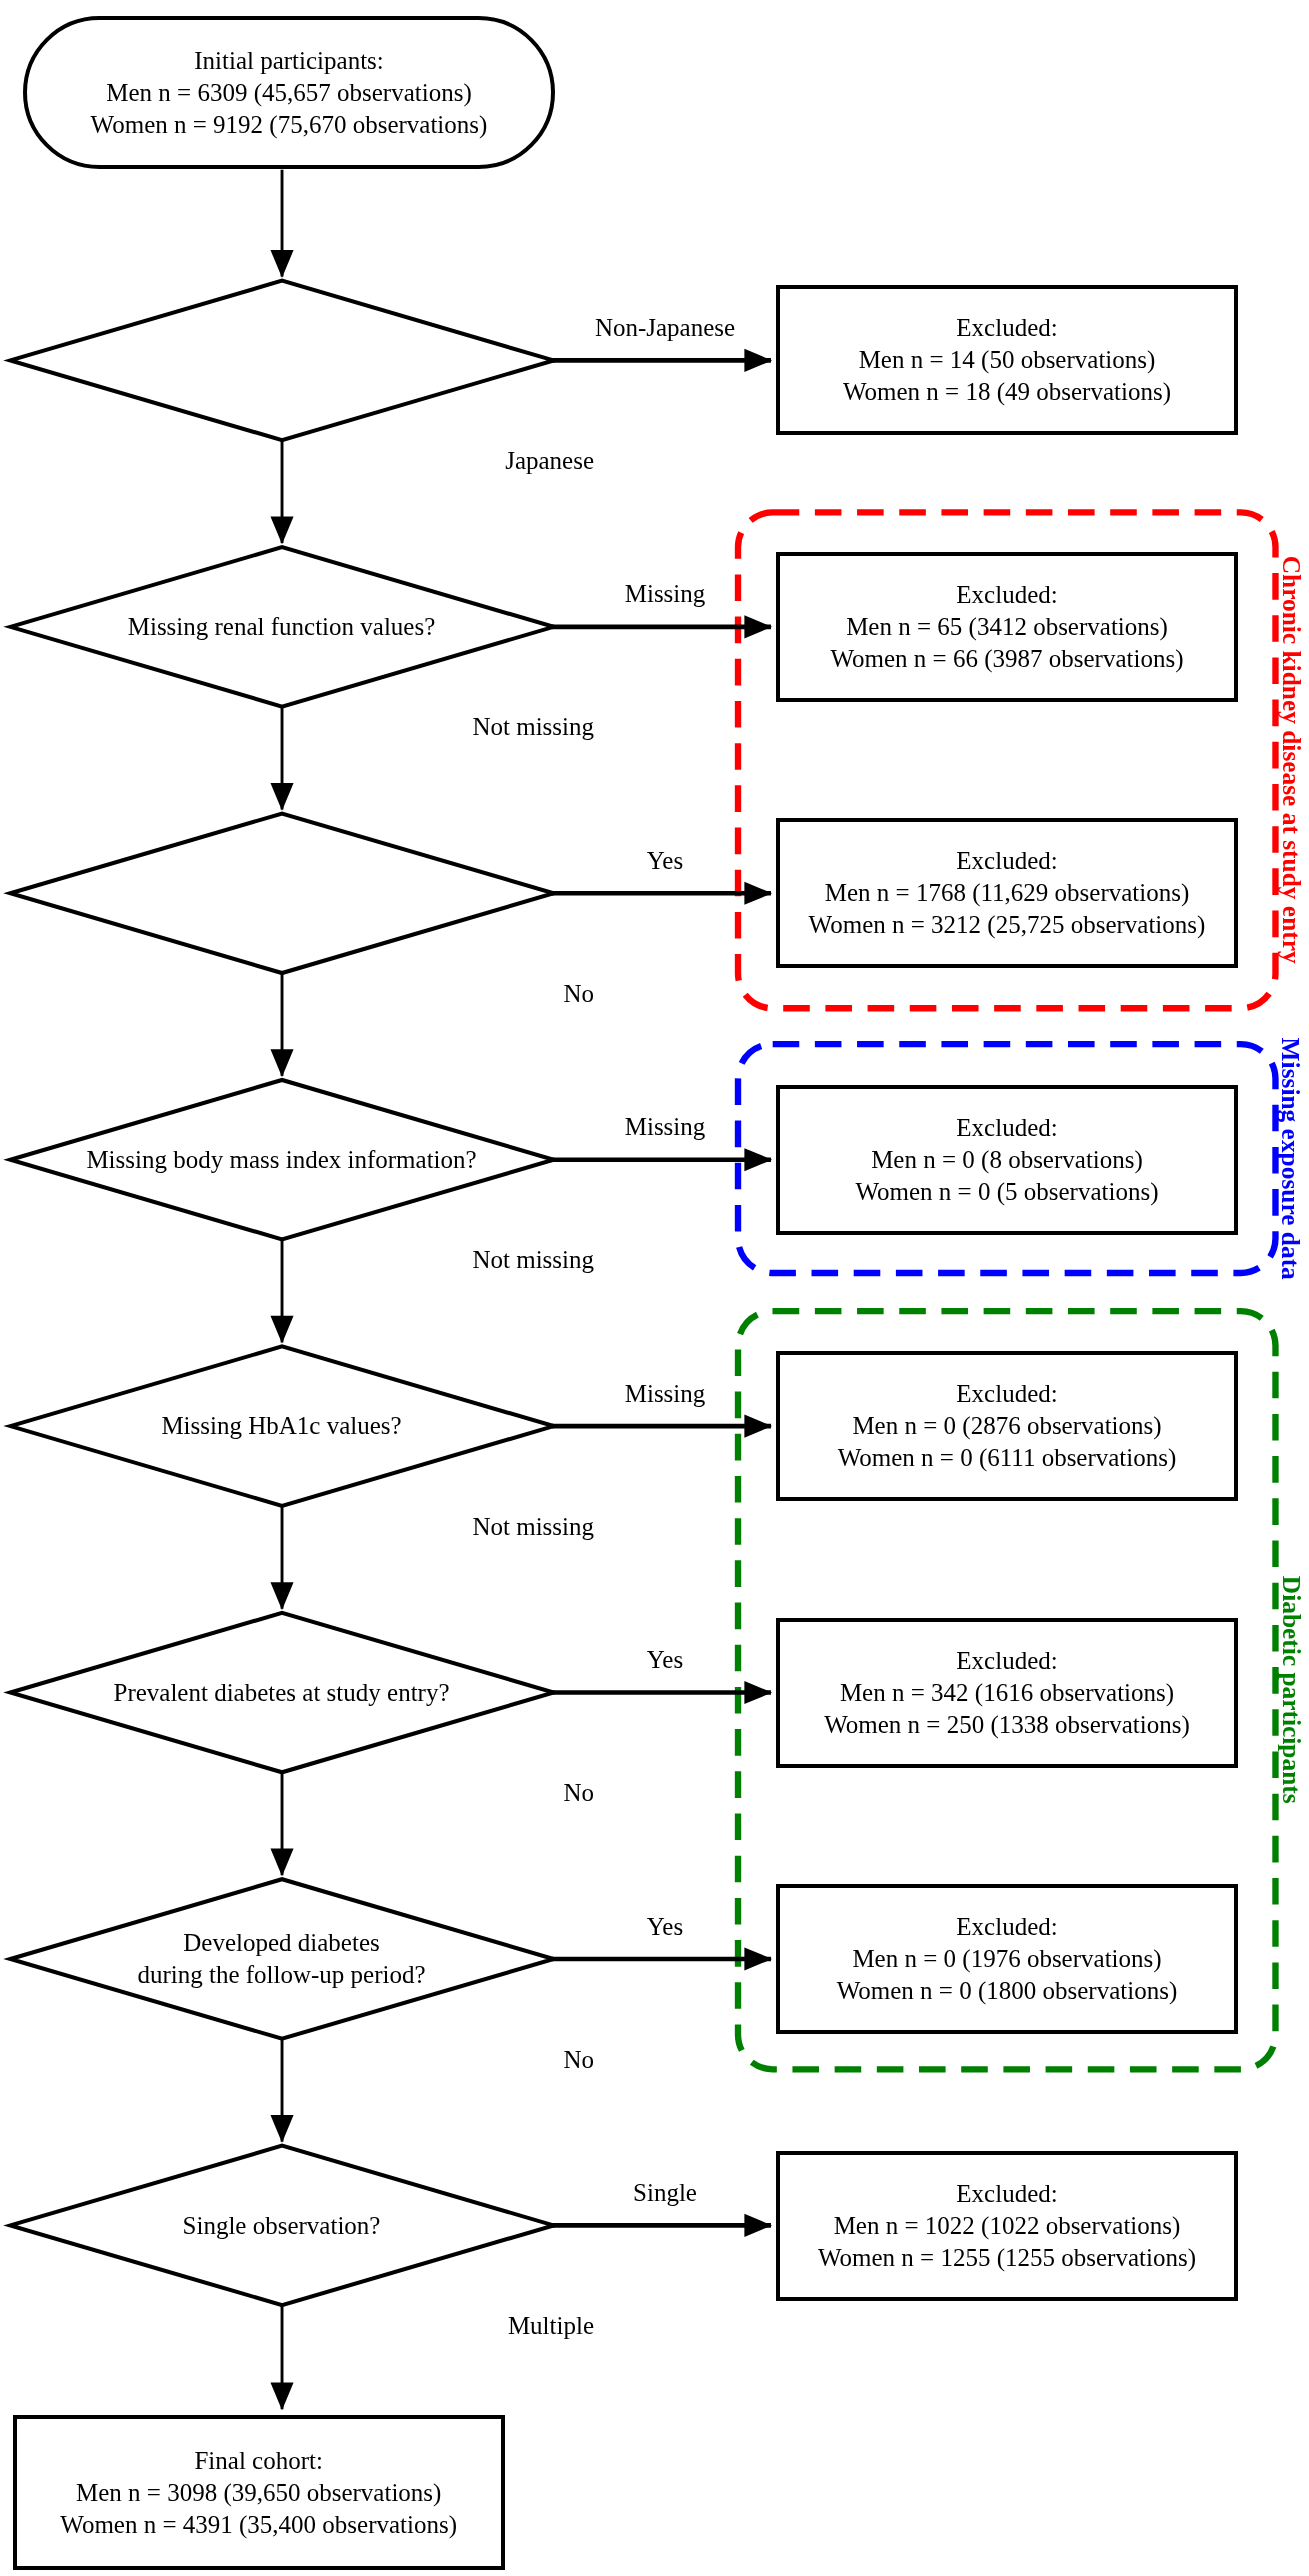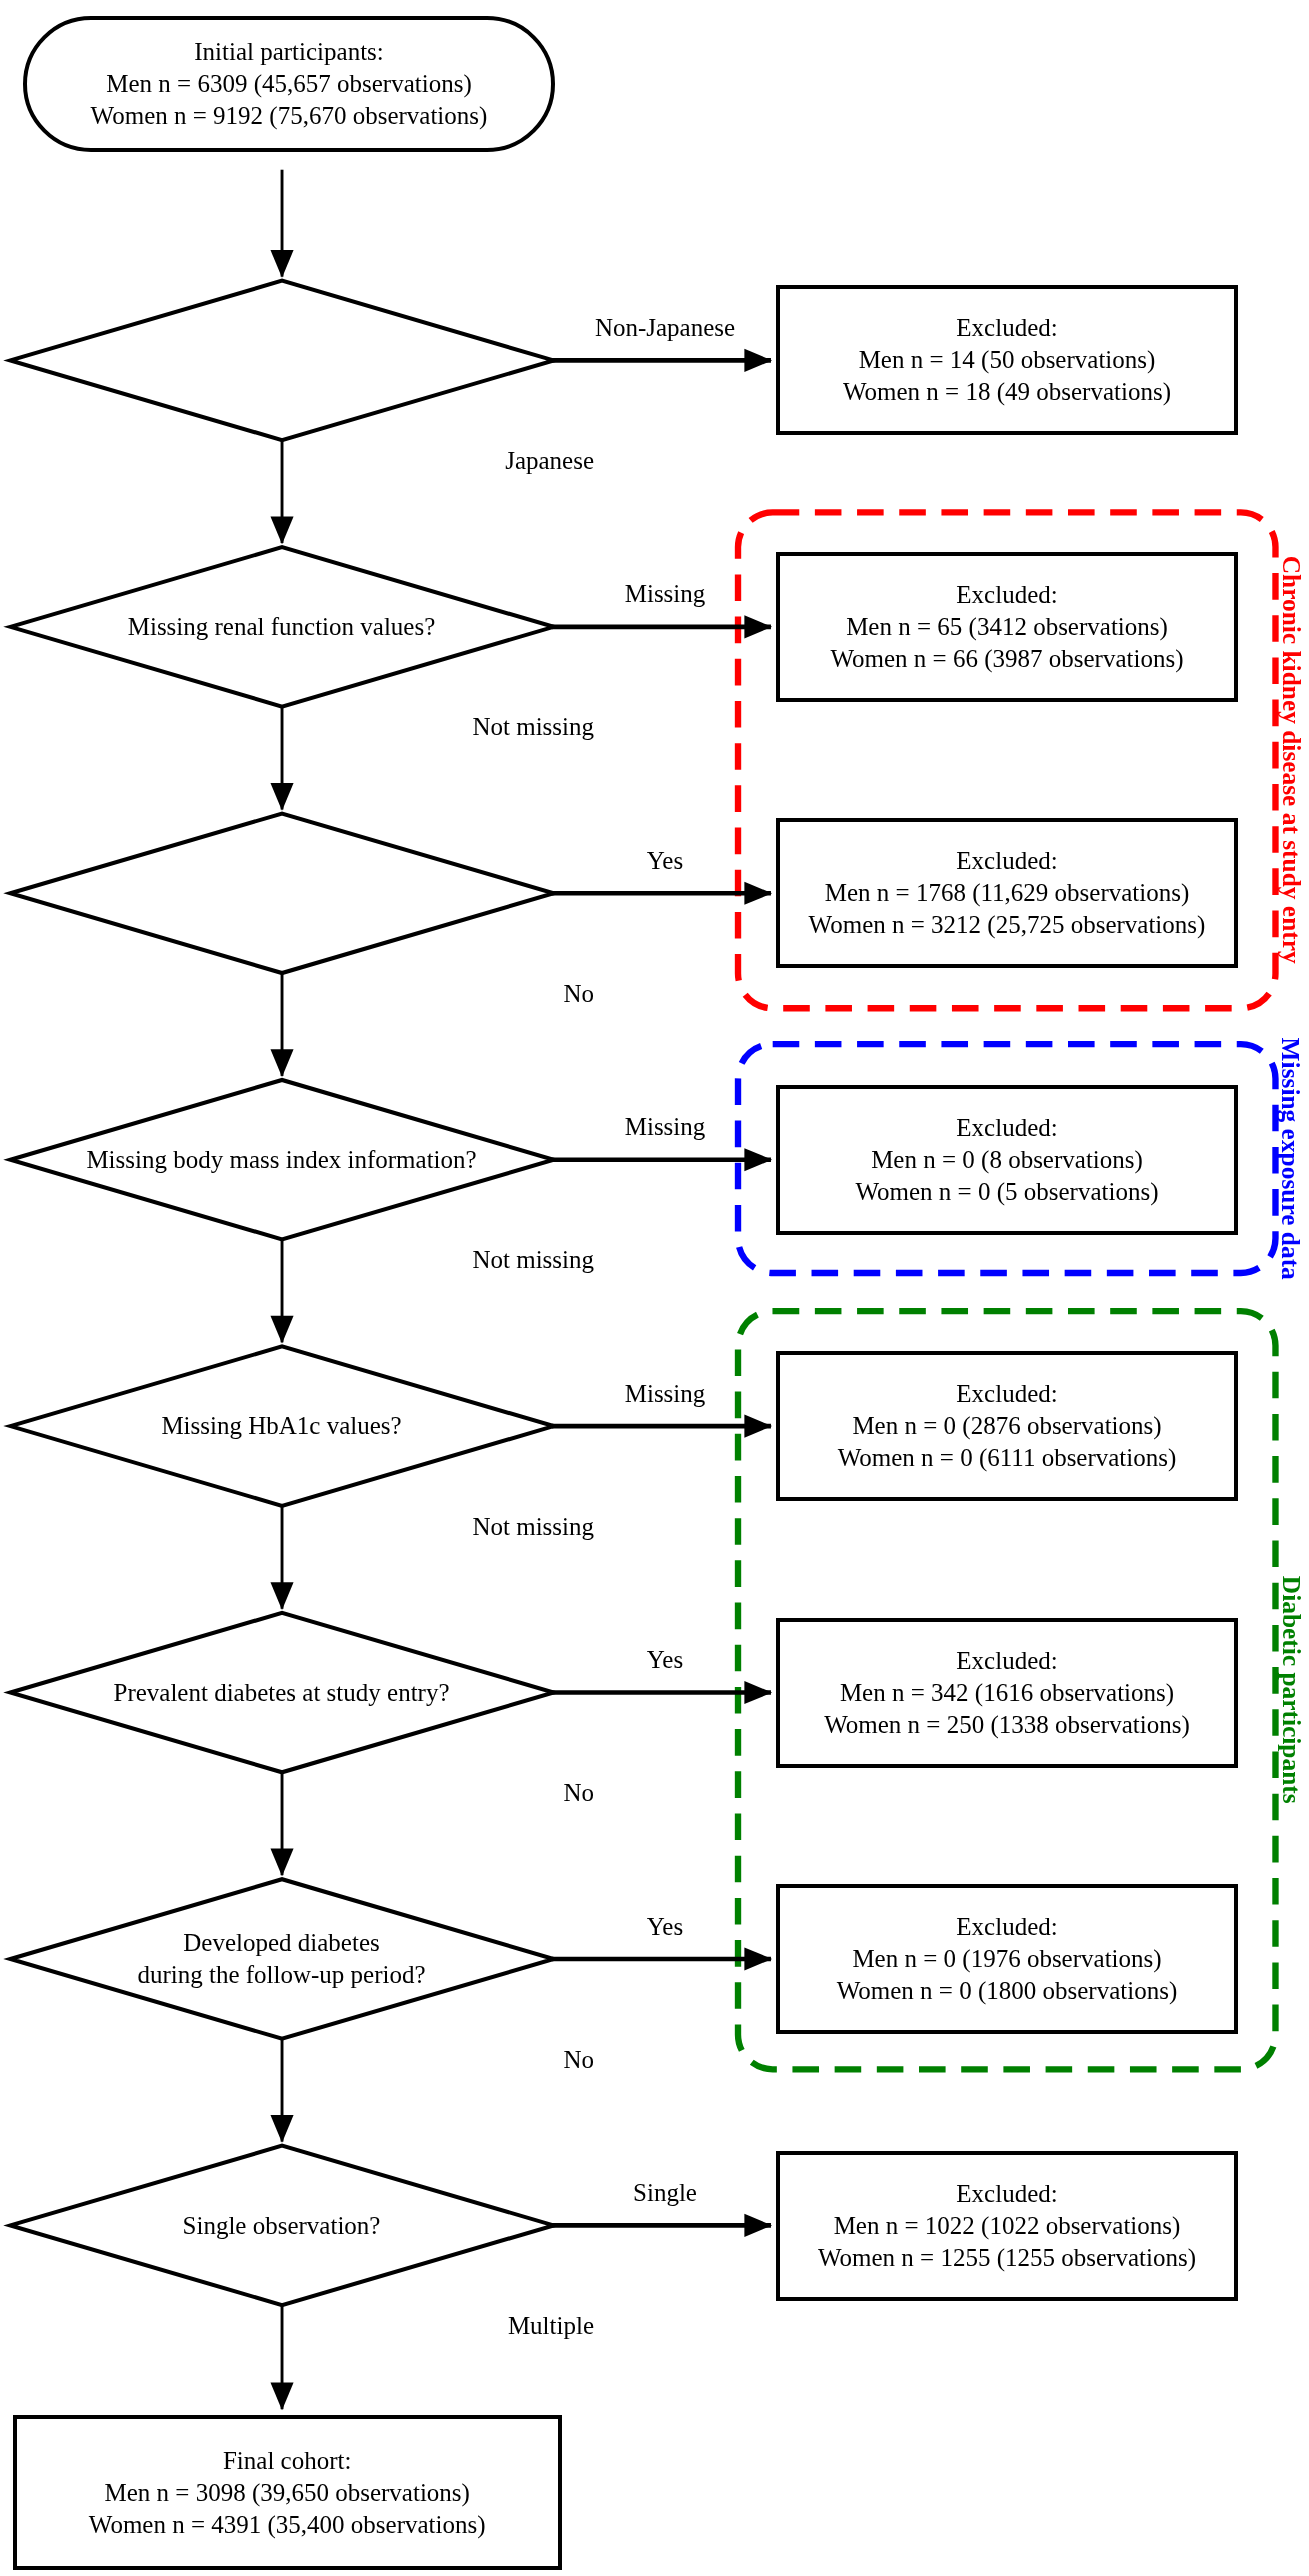--- a/index.html
+++ b/index.html
@@ -73,21 +73,21 @@
     <polygon points="18,623 488,485 958,623 488,761" fill="#fff" stroke="#000" stroke-width="7"></polygon>
     <polygon points="18,1084 488,946 958,1084 488,1222" fill="#fff" stroke="#000" stroke-width="7"></polygon>
     <polygon points="18,1545 488,1407 958,1545 488,1683" fill="#fff" stroke="#000" stroke-width="7"></polygon>
     <polygon points="18,2006 488,1868 958,2006 488,2144" fill="#fff" stroke="#000" stroke-width="7"></polygon>
     <polygon points="18,2467 488,2329 958,2467 488,2605" fill="#fff" stroke="#000" stroke-width="7"></polygon>
     <polygon points="18,2928 488,2790 958,2928 488,3066" fill="#fff" stroke="#000" stroke-width="7"></polygon>
     <polygon points="18,3389 488,3251 958,3389 488,3527" fill="#fff" stroke="#000" stroke-width="7"></polygon>
     <polygon points="18,3850 488,3712 958,3850 488,3988" fill="#fff" stroke="#000" stroke-width="7"></polygon>
   </svg>
 
-  <div class="node box stadium" style="left:23px;top:16px;width:532px;height:136px;text-align:right;">
+  <div class="node box stadium" style="left:23px;top:16px;width:532px;height:153px;text-align:right;">
     <div>Initial participants:</div>
     <div>Men n = 6309 (45,657 observations)</div>
     <div>Women n = 9192 (75,670 observations)</div>
   </div>
 
   <div class="qtext" style="top:547px">
     <div>Missing renal function values?</div>
   </div>
   <div class="qtext" style="top:1080px">
     <div>Missing body mass index information?</div>
@@ -168,20 +168,20 @@
   <div class="vlabel red" style="top:512px;height:496px;">
     <span>Chronic kidney disease at study entry</span>
   </div>
   <div class="vlabel blue" style="top:1044px;height:229px;">
     <span>Missing exposure data</span>
   </div>
   <div class="vlabel green" style="top:1311px;height:758px;">
     <span>Diabetic participants</span>
   </div>
 
-  <div class="node box finalbox" style="left:12.7px;top:2415px;width:549px;height:155px;">
+  <div class="node box finalbox" style="left:12.7px;top:2415px;width:492px;height:155px;">
     <div>Final cohort:</div>
     <div>Men n = 3098 (39,650 observations)</div>
     <div>Women n = 4391 (35,400 observations)</div>
   </div>
 
 </div>
 
 
 </body></html>

